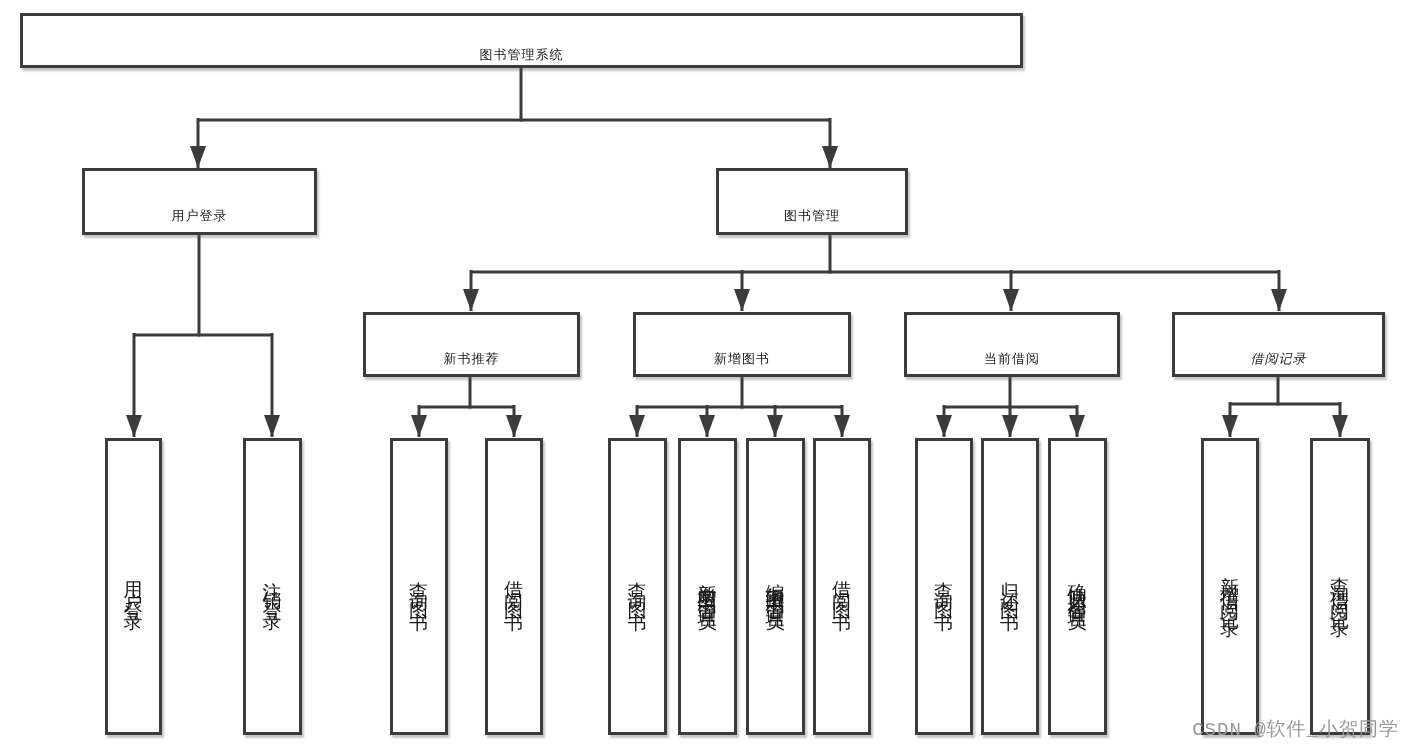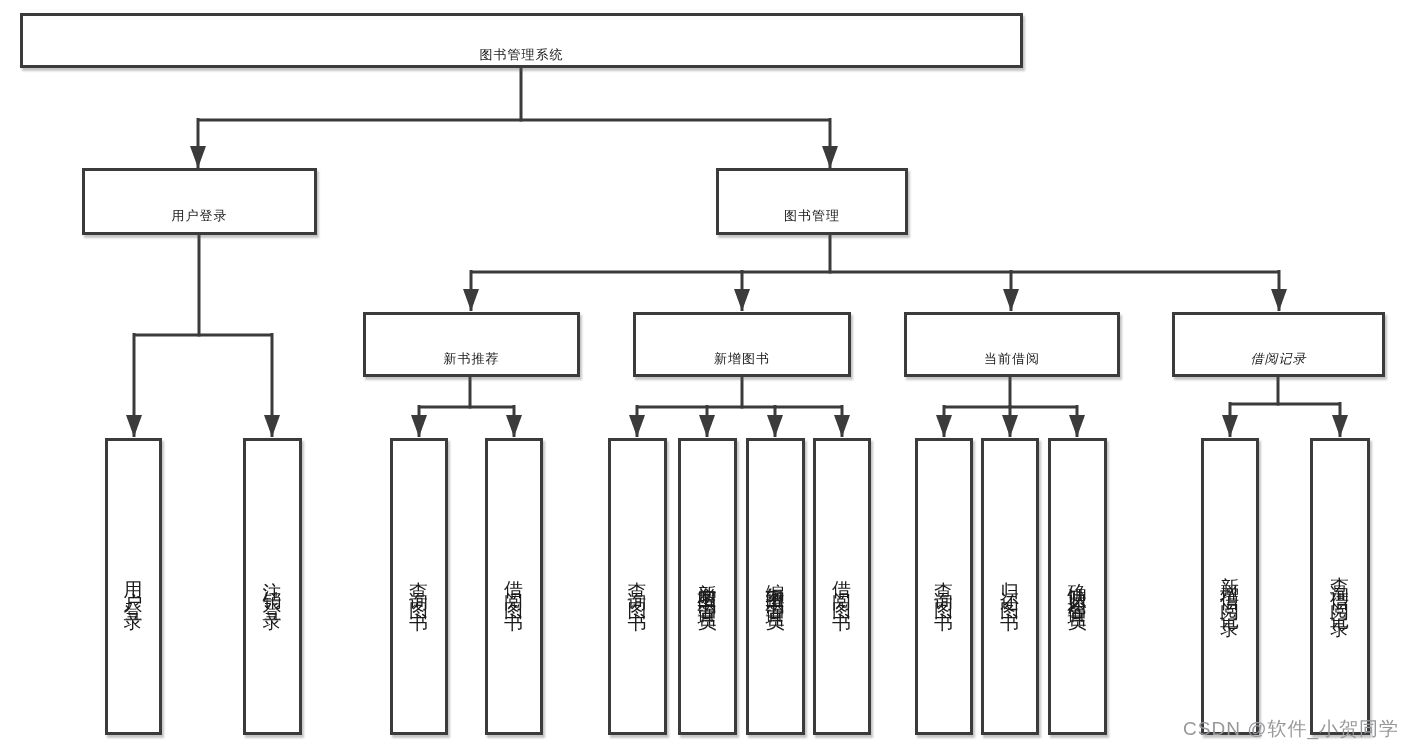--- a/index.html
+++ b/index.html
@@ -44,21 +44,21 @@
   .b-f07{left:746px;width:59px;}
   .b-f08{left:813px;width:58px;}
   .b-f09{left:915px;width:58px;}
   .b-f10{left:981px;width:58px;}
   .b-f11{left:1048px;width:59px;}
   .b-f12{left:1201px;width:58px;}
   .b-f13{left:1310px;width:60px;}
 
   .watermark{
     position:absolute;right:6px;top:716px;z-index:2;
-    font-size:19px;color:#97989b;letter-spacing:1px;white-space:nowrap;
+    font-size:19px;color:#97989b;letter-spacing:1px;white-space:nowrap;font-family:Liberation Mono, monospace;
   }
 </style>
 </head>
 <body>
 
 <svg id="connectors" xmlns="http://www.w3.org/2000/svg" width="1405" height="747">
   <defs>
     <marker id="ah" class="ah" markerUnits="userSpaceOnUse" markerWidth="22" markerHeight="16" refX="22" refY="8" orient="auto">
       <path class="ah" d="M0,0 L0,16 L22,8 Z"></path>
     </marker>

